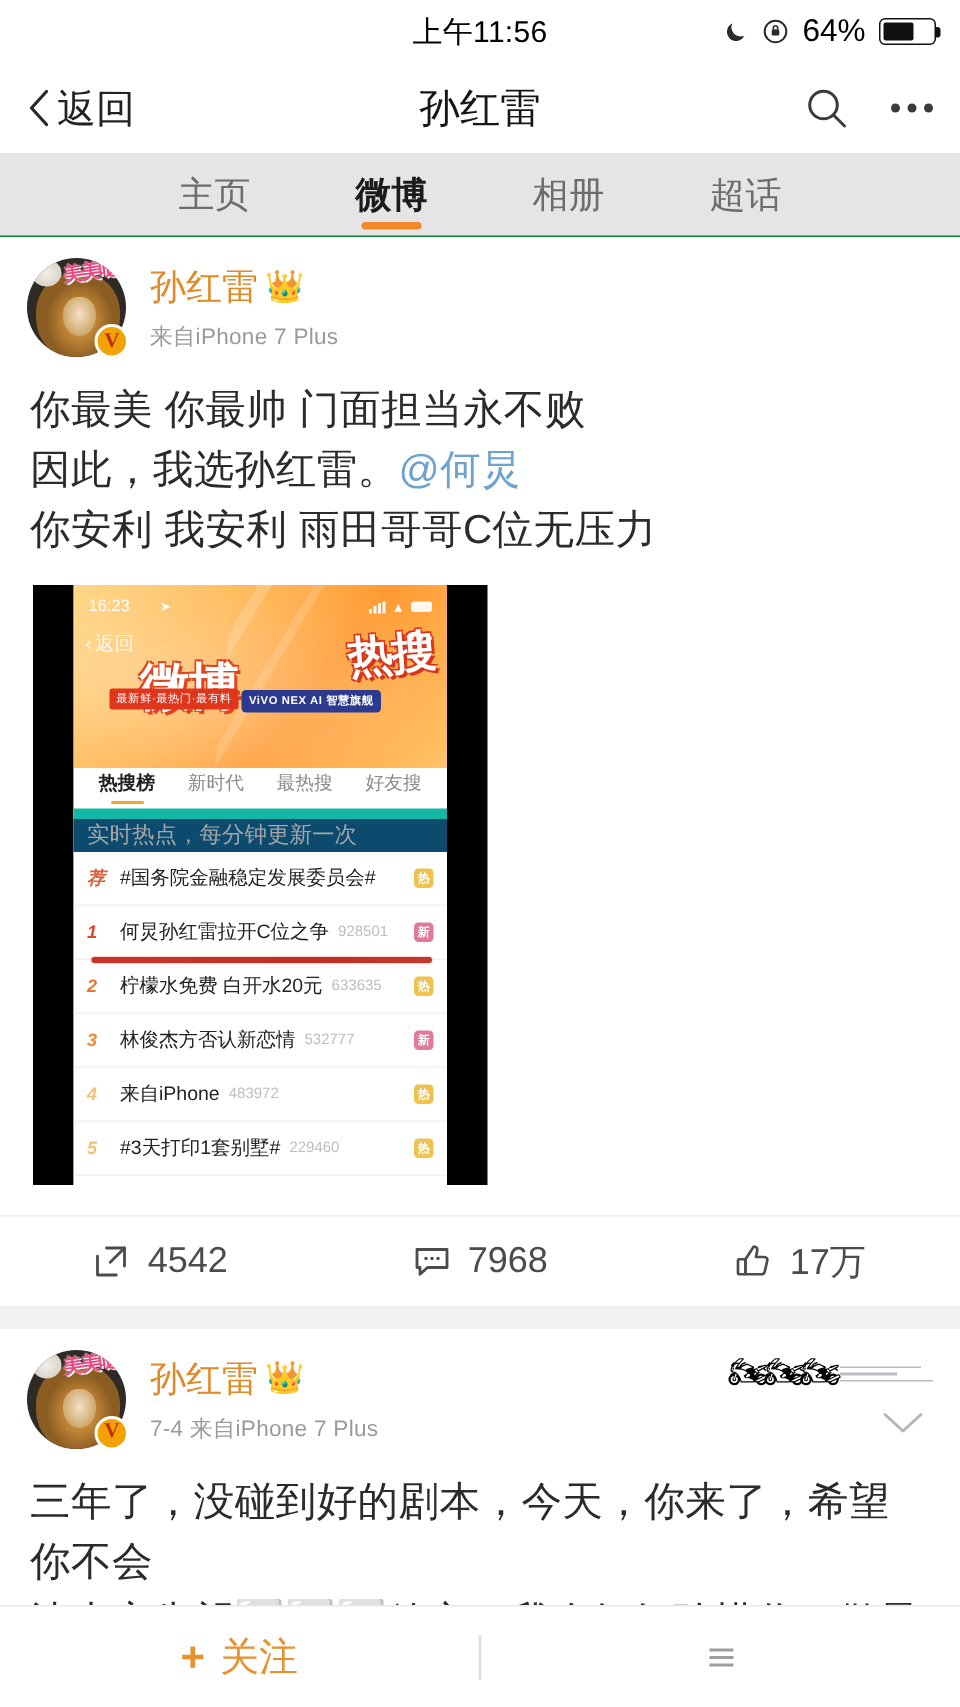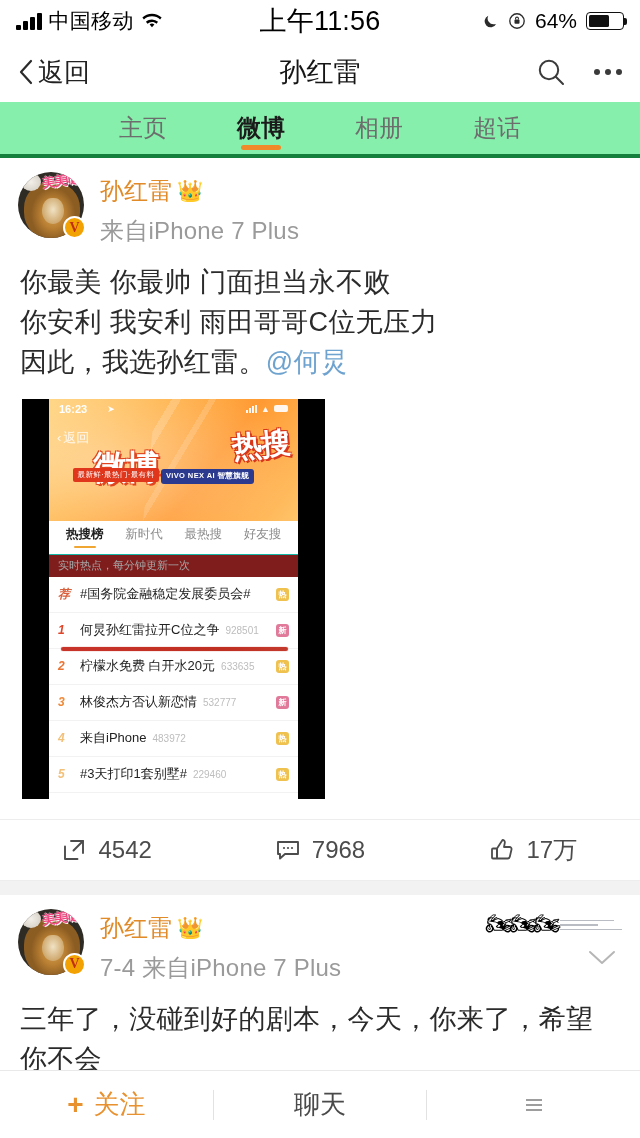--- a/index.html
+++ b/index.html
@@ -36,21 +36,21 @@
   .signal i { display: block; width: 4.5px; background: #000; border-radius: 1px; }
   .signal i:nth-child(1) { height: 5px; }
   .signal i:nth-child(2) { height: 9px; }
   .signal i:nth-child(3) { height: 13px; }
   .signal i:nth-child(4) { height: 17px; }
   .carrier { font-size: 21px; letter-spacing: 0.3px; }
   .wifi-ico { width: 22px; height: 17px; }
   .sb-center {
     position: absolute; left: 0; right: 0; top: 0; bottom: 0;
     display: flex; align-items: center; justify-content: center;
-    font-size: 27px; font-weight: 400; letter-spacing: .2px;
+    font-size: 20px; font-weight: 400; letter-spacing: .2px;
     pointer-events: none;
   }
   .sb-right {
     margin-left: auto; display: flex; align-items: center; gap: 9px;
     font-size: 21px;
   }
   .moon-ico { width: 17px; height: 17px; }
   .lock-ico { width: 18px; height: 18px; }
   .battery {
     width: 38px; height: 18px; border: 1.6px solid #111; border-radius: 4px;
@@ -78,22 +78,22 @@
   }
   .nav-right { margin-left: auto; display: flex; align-items: center; gap: 28px; }
   .search-ico { width: 30px; height: 30px; cursor: pointer; }
   .dots-ico { display: flex; gap: 5px; cursor: pointer; align-items: center; }
   .dots-ico i { width: 6px; height: 6px; border-radius: 50%; background: #3b3b3b; display: block; }
 
   
   .tabs {
     height: 56px; flex: 0 0 56px;
     display: flex; align-items: stretch; justify-content: center;
-    gap: 58px; background: #86efac;
-    border-bottom: 4px solid #15803d;
+    gap: 58px; background: #e5e5e5;
+    border-bottom: 1px solid #15803d;
   }
   .tab {
     display: flex; flex-direction: column; align-items: center;
     justify-content: center; position: relative; cursor: pointer;
     font-size: 24px; color: #6d6d6d; padding: 0 6px;
   }
   .tab.active { color: #1b1b1b; font-weight: 600; }
   .tab .underline {
     position: absolute; bottom: 4px; left: 50%; transform: translateX(-50%);
     width: 40px; height: 5px; border-radius: 3px; background: #f0892a;
@@ -138,21 +138,21 @@
   .v-badge {
     position: absolute; right: -2px; bottom: -1px;
     width: 23px; height: 23px; border-radius: 50%;
     background: #f3a203; border: 2.2px solid #fff;
     display: flex; align-items: center; justify-content: center;
     color: #c02e14; font-size: 14px; font-weight: 800; font-family: "Liberation Serif", serif;
   }
   .head-meta { margin-left: 16px; padding-top: 3px; }
   .uname { font-size: 24px; color: #e08a28; font-weight: 500; display: flex; align-items: center; gap: 5px; }
   .crown { font-size: 21px; }
-  .usource { font-size: 24px; color: #9a9a9a; margin-top: 8px; letter-spacing: .2px; }
+  .usource { font-size: 15px; color: #9a9a9a; margin-top: 8px; letter-spacing: .2px; }
   .post-head-right {
     margin-left: auto; display: flex; flex-direction: column;
     align-items: flex-end; gap: 6px; padding-top: 2px;
   }
   .moto-sticker { display: flex; align-items: center; gap: 0px; }
   .moto-sticker .mt { font-size: 22px; letter-spacing: -4px; }
   .speed-lines { display: flex; flex-direction: column; gap: 3px; margin-left: 3px; padding-top: 2px;}
   .speed-lines i { display: block; height: 1.5px; background: #b9bcc2; }
   .speed-lines i:nth-child(1) { width: 54px; }
   .speed-lines i:nth-child(2) { width: 38px; }
@@ -187,22 +187,22 @@
   }
   .mi-banner::after {
     content:""; position:absolute; right:-30px; top:-20px; width: 180px; height: 200px;
     background: linear-gradient(115deg, rgba(255,255,255,.22) 0 10px, rgba(255,255,255,0) 10px 26px,
                 rgba(255,255,255,.18) 26px 34px, rgba(255,255,255,0) 34px 58px,
                 rgba(255,255,255,.15) 58px 64px, rgba(255,255,255,0) 64px 100%);
     transform: rotate(6deg);
   }
   .mi-status {
     position: absolute; left: 0; right: 0; top: 0; height: 20px;
-    display: flex; align-items: center; padding: 0 10px;
-    font-size: 11px; color: #fff; z-index: 3; font-weight: 700; gap: 16px;
+    display: flex; align-items: flex-end; padding: 0 10px;
+    font-size: 11px; color: #fff; z-index: 3; font-weight: 400; gap: 16px;
   }
   .mi-status .loc { margin-left: 4px; font-size: 9px; }
   .mi-status .right { margin-left: auto; display: flex; align-items: center; gap: 4px; opacity: .92; }
   .mi-sig { display: flex; align-items: flex-end; gap: 1px; height: 8px;}
   .mi-sig i { width: 2px; background: #fff; display:block; }
   .mi-sig i:nth-child(1){height:3px}.mi-sig i:nth-child(2){height:5px}
   .mi-sig i:nth-child(3){height:6.5px}.mi-sig i:nth-child(4){height:8px}
   .mi-bat { width: 14px; height: 7px; background: #fff; border-radius: 2px; }
   .mi-back {
     position: absolute; left: 8px; top: 30px; z-index: 3;
@@ -231,31 +231,31 @@
     text-shadow: 2px 2px 0 #d8361a, -1px -1px 0 #d8361a, 1px -1px 0 #d8361a, -1px 1px 0 #d8361a;
     transform: rotate(-5deg);
   }
   .mi-sub {
     position: absolute; left: 4px; bottom: 2px;
     background: #e0361c; color: #fff; font-size: 7.5px; padding: 2px 5px;
     border-radius: 2px; white-space: nowrap; letter-spacing: .4px;
   }
   .mi-tabs {
     height: 34px; display: flex; align-items: center; justify-content: space-around;
-    background: #fff; border-bottom: 1px solid #14b8a6; padding: 0 6px;
+    background: #fff; border-bottom: 7px solid #14b8a6; padding: 0 6px;
   }
   .mi-tab { font-size: 12.5px; color: #8b8b8b; position: relative; padding-bottom: 5px; }
   .mi-tab.active { color: #1f1f1f; font-weight: 700; }
   .mi-tab.active::after {
     content:""; position:absolute; left:50%; transform: translateX(-50%); bottom: 0;
     width: 22px; height: 2.5px; background: #f0a633; border-radius: 2px;
   }
   .mi-note {
     height: 22px; display: flex; align-items: center; padding-left: 9px;
-    font-size: 11px; color: #a6a6a6; background: #7f1d1d;
+    font-size: 15px; color: #a6a6a6; background: #0c4a6e;
   }
   .mi-list { background: #fff; }
   .mi-row {
     height: 36px; display: flex; align-items: center; padding: 0 9px;
     border-bottom: 1px solid #f2f2f2; position: relative;
   }
   .mi-rank {
     width: 22px; flex: 0 0 22px; font-size: 12px; font-style: italic;
     color: #f0a138; font-weight: 700; text-align: left;
   }
@@ -314,34 +314,20 @@
     position: absolute; left: 0; right: 0; bottom: 1px; text-align: center;
     font-size: 17px; color: #f0f0f0; letter-spacing: 1px; pointer-events: none;
   }
 </style>
 </head>
 <body>
 
 <div class="phone">
 
   <div class="status-bar">
-    <div class="sb-left">
-      <span class="signal">
-          <i></i>
-          <i></i>
-          <i></i>
-          <i></i>
-        </span>
-      <span class="carrier">中国移动</span>
-      <svg class="wifi-ico" viewBox="0 0 24 18">
-        <path d="M12 15.4l2.6-3.2a4 4 0 0 0-5.2 0z" fill="#000"></path>
-        <path d="M12 9.6c1.9 0 3.6.7 4.9 1.9l1.7-2.1A10.3 10.3 0 0 0 12 6.8c-2.5 0-4.8.9-6.6 2.6l1.7 2.1A7.2 7.2 0 0 1 12 9.6z" fill="#000"></path>
-        <path d="M12 3.4c3.4 0 6.5 1.3 8.8 3.4l1.7-2.1A15.8 15.8 0 0 0 12 .6C7.9.6 4.1 2.1 1.5 4.7l1.7 2.1C5.5 4.7 8.6 3.4 12 3.4z" fill="#000"></path>
-      </svg>
-    </div>
     <div class="sb-center">上午11:56</div>
     <div class="sb-right">
       <svg class="moon-ico" viewBox="0 0 20 20">
         <path d="M14.5 13.2A7 7 0 0 1 7.4 3.1a7.2 7.2 0 1 0 9.3 9.9 7 7 0 0 1-2.2.2z" fill="#2b2b2b"></path>
       </svg>
       <svg class="lock-ico" viewBox="0 0 20 20">
         <circle cx="10" cy="10" r="8" fill="none" stroke="#2b2b2b" stroke-width="1.5"></circle>
         <rect x="7.2" y="8.4" width="5.6" height="4.6" rx="1" fill="#2b2b2b"></rect>
         <path d="M8.4 8.4V7.3a1.6 1.6 0 0 1 3.2 0v1.1" fill="none" stroke="#2b2b2b" stroke-width="1.2"></path>
       </svg>
@@ -409,24 +395,24 @@
           <div class="uname">
             <span>孙红雷</span>
             <span class="crown">👑</span>
           </div>
           <div class="usource">来自iPhone 7 Plus</div>
         </div>
       </div>
 
       <div class="post-text">
         <div>你最美 你最帅 门面担当永不败</div>
-        <div>你安利 我安利 雨田哥哥C位无压力</div>
         <div>
           <span>因此，我选孙红雷。</span><span class="mention">@何炅</span>
         </div>
+        <div>你安利 我安利 雨田哥哥C位无压力</div>
       </div>
 
       <div class="media">
         <div class="media-inner">
 
           <div class="mi-banner">
             <div class="mi-status">
               <span>16:23</span>
               <span class="loc">➤</span>
               <span class="right">
@@ -588,23 +574,20 @@
     </div>
 
   </div>
 
   <div class="bottom-bar">
     <div class="bb-item follow">
       <span class="bb-plus">+</span>
       <span>关注</span>
     </div>
     <span class="bb-sep"></span>
-    <div class="bb-item">
-      <span>聊天</span>
-    </div>
     <span class="bb-sep"></span>
     <div class="bb-item">
       <span class="bb-lines">
           <i></i>
           <i></i>
           <i></i>
         </span>
     </div>
     <div class="watermark"></div>
   </div>

